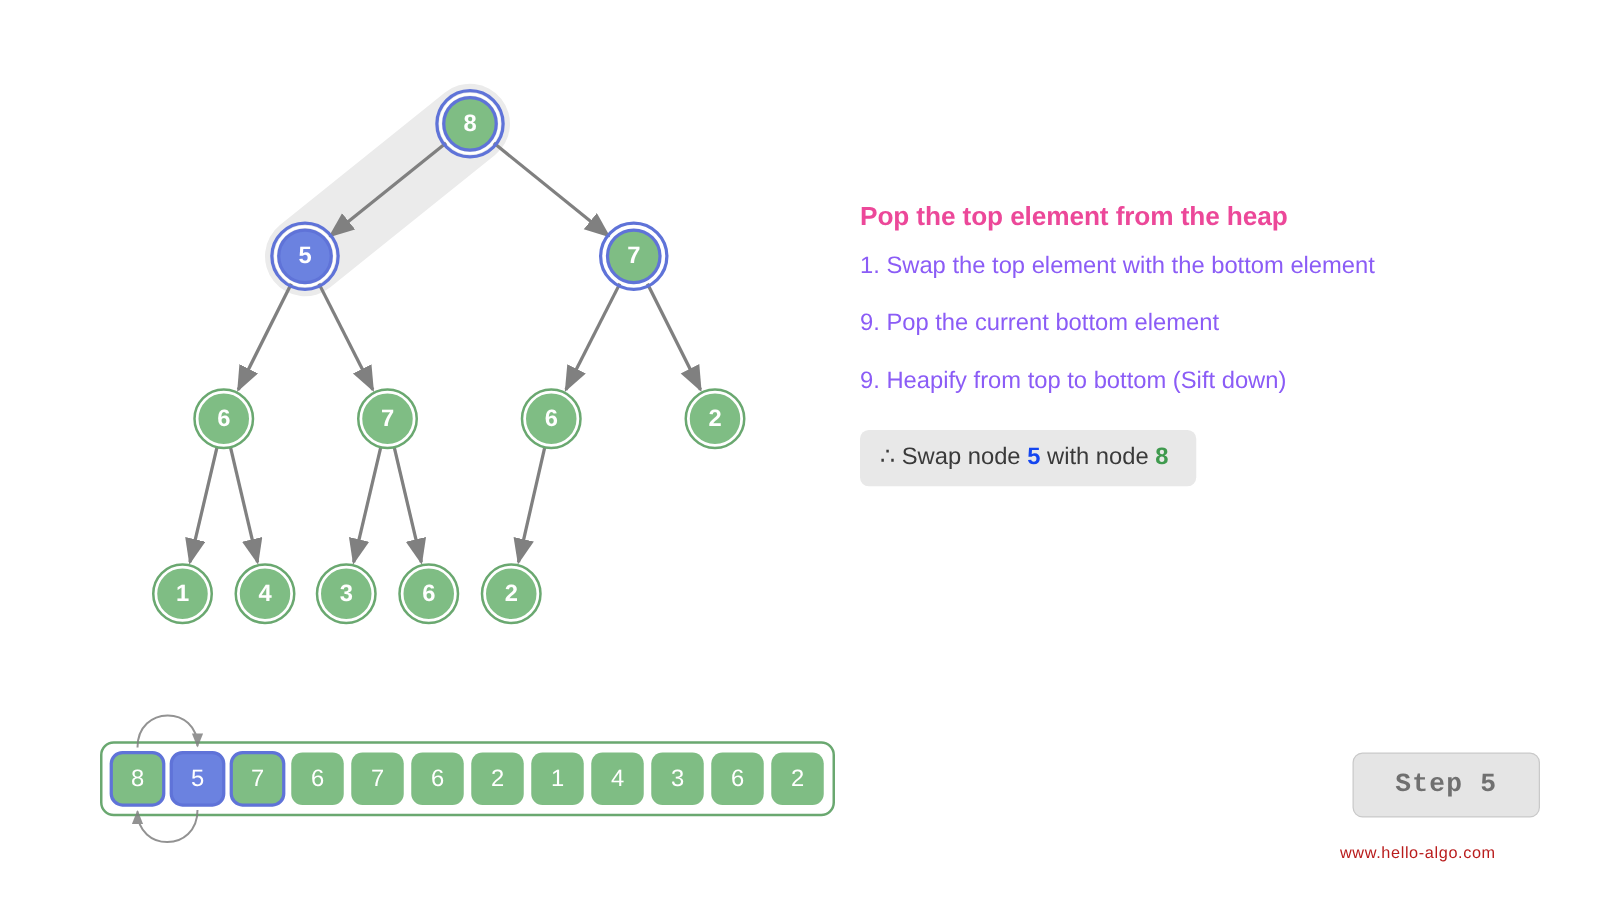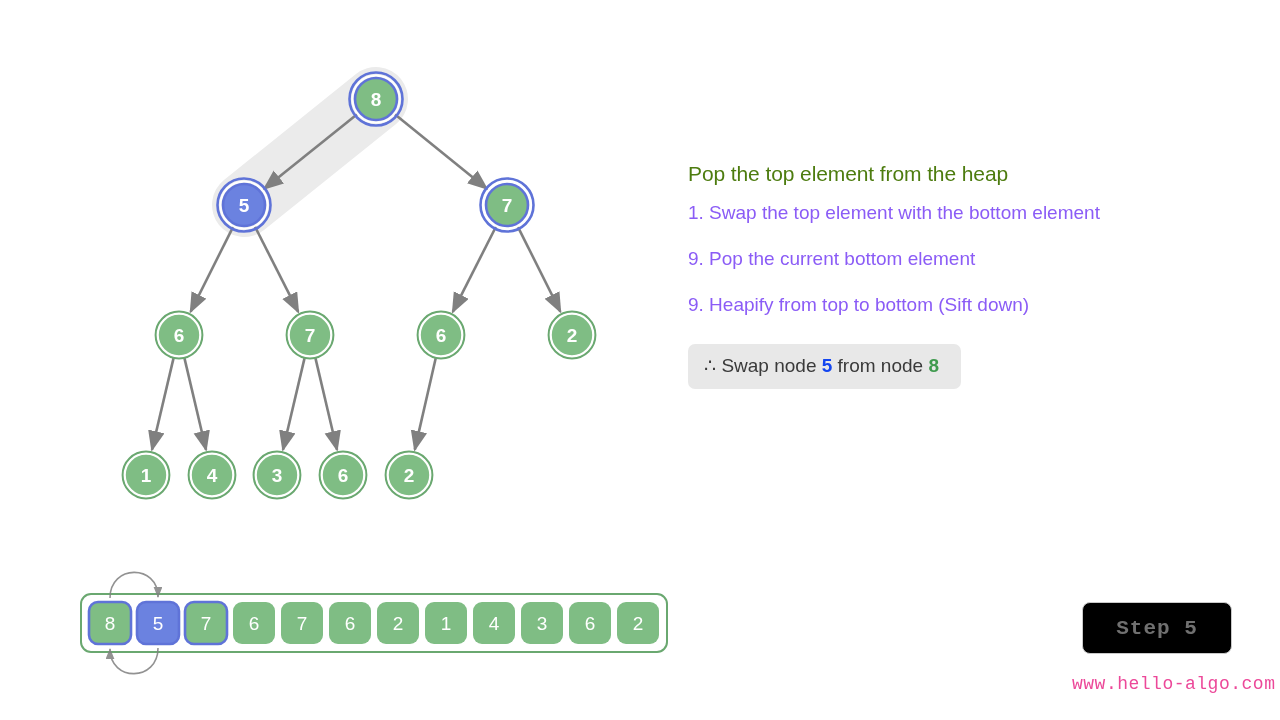--- a/index.html
+++ b/index.html
@@ -9,21 +9,21 @@
     position:relative;
   }
   #stage{position:absolute;left:0;top:0;width:1280px;height:720px;}
 
   
   #tree-svg{position:absolute;left:0;top:0;width:680px;height:560px;}
 
   
   .panel{position:absolute;left:688px;top:160px;width:560px;}
   .panel-title{
-    font-size:21px;font-weight:normal;color:#4d7c0f;letter-spacing:-0.1px;
+    font-size:21px;font-weight:bold;color:#ec4899;letter-spacing:-0.1px;
     margin:0 0 12px 0;line-height:28px;
   }
   .step-line{
     font-size:19px;color:#8b5cf6;line-height:26px;margin:0 0 20px 0;
     font-weight:400;
   }
   .reason{
     font-size:19px;color:#3a3a3a;line-height:26px;margin:0 0 4px 0;
     padding-left:20px;
   }
@@ -33,29 +33,29 @@
   }
   .v-green{color:#3f9a4e;font-weight:bold;}
   .v-blue{color:#1446f0;font-weight:bold;}
 
   
   #array-svg{position:absolute;left:80px;top:570px;width:600px;height:115px;}
 
   
   .step-badge{
     position:absolute;left:1082px;top:602px;width:148px;height:50px;
-    border:1px solid #c9c9c9;border-radius:8px;background:#000000;
+    border:1px solid #c9c9c9;border-radius:8px;background:#e5e5e5;
     display:flex;align-items:center;justify-content:center;
     font-family:"Liberation Mono","DejaVu Sans Mono",monospace;
     font-size:21px;font-weight:bold;color:#707070;letter-spacing:1px;
   }
   .watermark{
     position:absolute;left:1072px;top:674px;
-    font-family:Liberation Mono, monospace;
-    font-size:18px;color:#ec4899;letter-spacing:0.5px;
+    font-family:Liberation Sans, sans-serif;
+    font-size:13px;color:#b91c1c;letter-spacing:0.5px;
   }
 </style>
 </head>
 <body>
 
 <div id="stage">
 
   <svg id="tree-svg" viewBox="0 0 680 560">
     <defs>
       <marker id="arrowhead" markerWidth="9" markerHeight="9" refX="7.2" refY="3.2" orient="auto" markerUnits="strokeWidth">
@@ -148,21 +148,21 @@
   <div class="panel">
     <div class="panel-title">Pop the top element from the heap</div>
 
     <div class="step-line">1. Swap the top element with the bottom element</div>
     <div class="step-line">9. Pop the current bottom element</div>
     <div class="step-line">9. Heapify from top to bottom (Sift down)</div>
 
 
     <div class="reason boxed">
       <span>∴</span>
-      <span>Swap node </span><span class="v-blue">5</span><span> from node </span><span class="v-green">8</span>
+      <span>Swap node </span><span class="v-blue">5</span><span> with node </span><span class="v-green">8</span>
     </div>
   </div>
 
   <svg id="array-svg" viewBox="0 0 600 115">
     <defs>
       <marker id="arrowhead-sm" markerWidth="8" markerHeight="8" refX="6.4" refY="2.8" orient="auto" markerUnits="strokeWidth">
         <path d="M0,0 L7,2.8 L0,5.6 z" fill="#808080"></path>
       </marker>
     </defs>
     <g id="array-container">

